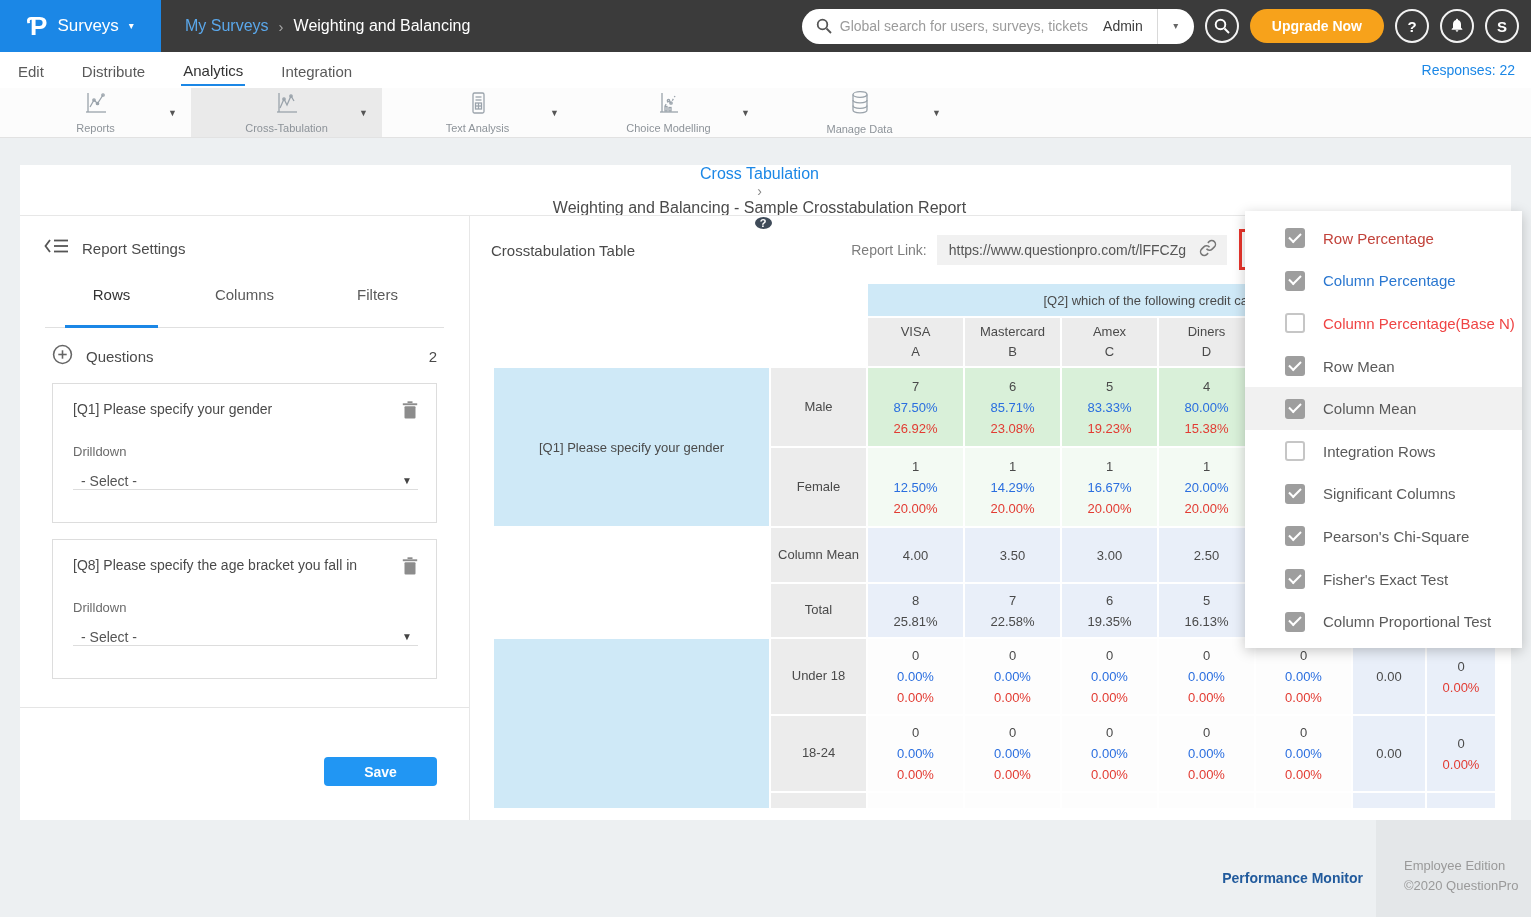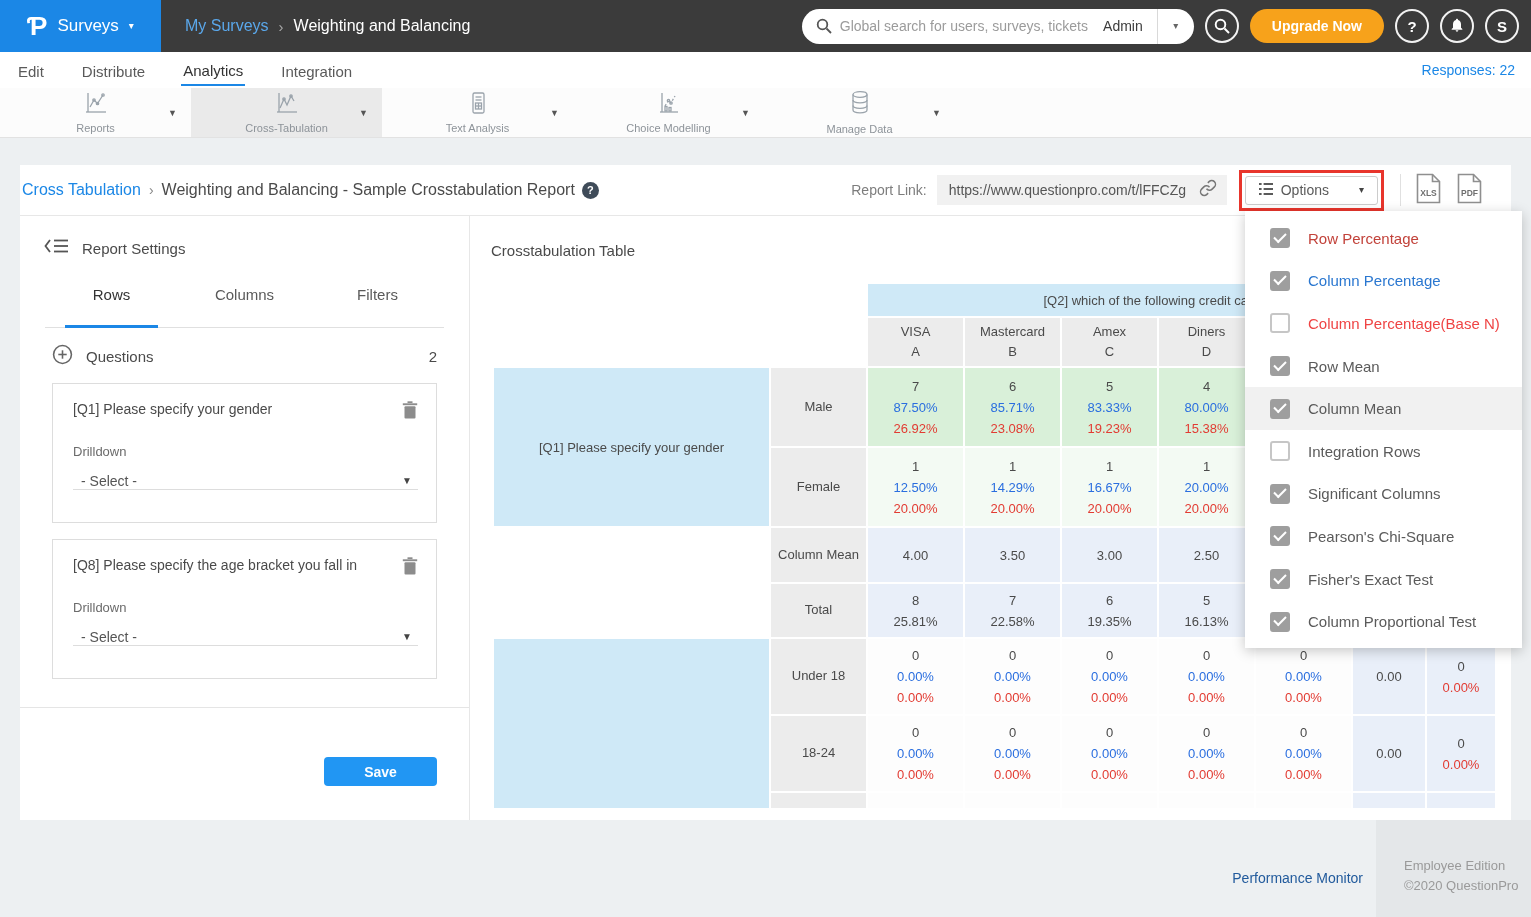--- a/index.html
+++ b/index.html
@@ -38,21 +38,21 @@
 
   
   .ribbon { position:absolute; left:0; top:88px; width:1531px; height:50px; background:#fcfcfc; border-bottom:1px solid #e2e2e2; display:flex; }
   .ribbon-item { position:relative; width:191px; height:100%; display:flex; flex-direction:column; align-items:center; justify-content:center; gap:3px; cursor:pointer; }
   .ribbon-item.active { background:#eaeaea; }
   .ribbon-item .rlabel-txt { font-size:11px; color:#8d9399; }
   .ribbon-caret { position:absolute; right:14px; top:20px; color:#555; font-size:9px; cursor:pointer; }
 
   
   .card { position:absolute; left:20px; top:165px; width:1491px; height:655px; background:#fff; overflow:hidden; }
-  .card-header { height:50px; display:flex; align-items:center; padding:0 14px 0 2px; }
+  .card-header { height:50px; display:flex; align-items:center; padding:0 14px 0 2px;flex-direction:column; }
   .ch-bc-link { color:#1b87e6; font-size:16px; cursor:pointer; }
   .ch-sep { color:#888; margin:0 8px; font-size:14px; }
   .ch-title { color:#4a4a4a; font-size:16px; }
   .help-badge { width:17px; height:17px; border-radius:50%; background:#3f4b59; color:#fff; font-size:11px; font-weight:bold; display:inline-flex; align-items:center; justify-content:center; margin-left:7px; }
   .ch-right { margin-left:auto; display:flex; align-items:center; }
   .report-link-label { font-size:14px; color:#7d7d7d; margin-right:10px; }
   .url-box { width:290px; height:30px; background:#f1f1f1; display:flex; align-items:center; padding:0 10px 0 12px; gap:8px; }
   .url-text { flex:1; font-size:14px; color:#555; white-space:nowrap; overflow:hidden; }
   .red-outline { border:3px solid #e8352c; padding:3px; margin-left:12px; }
   .options-btn { display:flex; align-items:center; gap:8px; height:29px; padding:0 13px; background:#fff; border:1px solid #ccc; border-radius:3px; color:#5a5a5a; font-size:14px; cursor:pointer; font-family:"Liberation Sans",sans-serif; }
@@ -101,33 +101,33 @@
   .c-stat  { background:#e9eff9; }
   .c-hid   { background:#fff; }
   .cellline { line-height:21px; }
   .n  { color:#4a4a4a; }
   .rp { color:#2a6edf; }
   .cp { color:#e23b32; }
   .tp { color:#4a4a4a; }
 
   
   .dropdown { position:absolute; left:1245px; top:211px; width:277px; height:437px; background:#fff; box-shadow:0 3px 12px rgba(0,0,0,.22); z-index:50; padding-top:6px; }
-  .menu-item { height:42.6px; display:flex; align-items:center; padding-left:25px; gap:18px; cursor:pointer; }
+  .menu-item { height:42.6px; display:flex; align-items:center; padding-left:40px; gap:18px; cursor:pointer; }
   .menu-item.hover { background:#f1f1f1; }
   .menu-label { font-size:15px; color:#5a5a5a; }
   .cb { width:20px; height:20px; border-radius:3px; position:relative; flex:none; cursor:pointer; }
   .cb.checked { background:#9e9e9e; }
   .cb.checked::after { content:""; position:absolute; left:4px; top:4.5px; width:10px; height:5px; border-left:2.2px solid #fff; border-bottom:2.2px solid #fff; transform:rotate(-45deg); }
   .cb.unchecked { background:#fff; border:2px solid #c6c6c6; }
 
   
   .footer { position:absolute; left:0; top:820px; width:1531px; height:97px; background:#edf0f2; }
   .edition-box { position:absolute; left:1376px; top:0; width:155px; height:97px; background:#e4e7e9; padding:36px 0 0 28px; }
   .edition-line { font-size:13px; color:#9a9a9a; line-height:1.5; }
-  .perf-link { position:absolute; right:168px; top:50px; font-size:14px; color:#215a9c; cursor:pointer; background:none; border:none; font-family:"Liberation Sans",sans-serif; }
+  .perf-link { position:absolute; right:168px; top:50px; font-size:14px; color:#215a9c; cursor:pointer; background:none; border:none; font-family:"Liberation Sans",sans-serif;font-weight:bold; }
 </style>
 </head>
 <body>
 
 <div class="screen">
 
   <header class="topbar">
     <div class="brand">
       <span class="logo-p">Ƥ</span>
       <span class="brand-label">Surveys</span>

